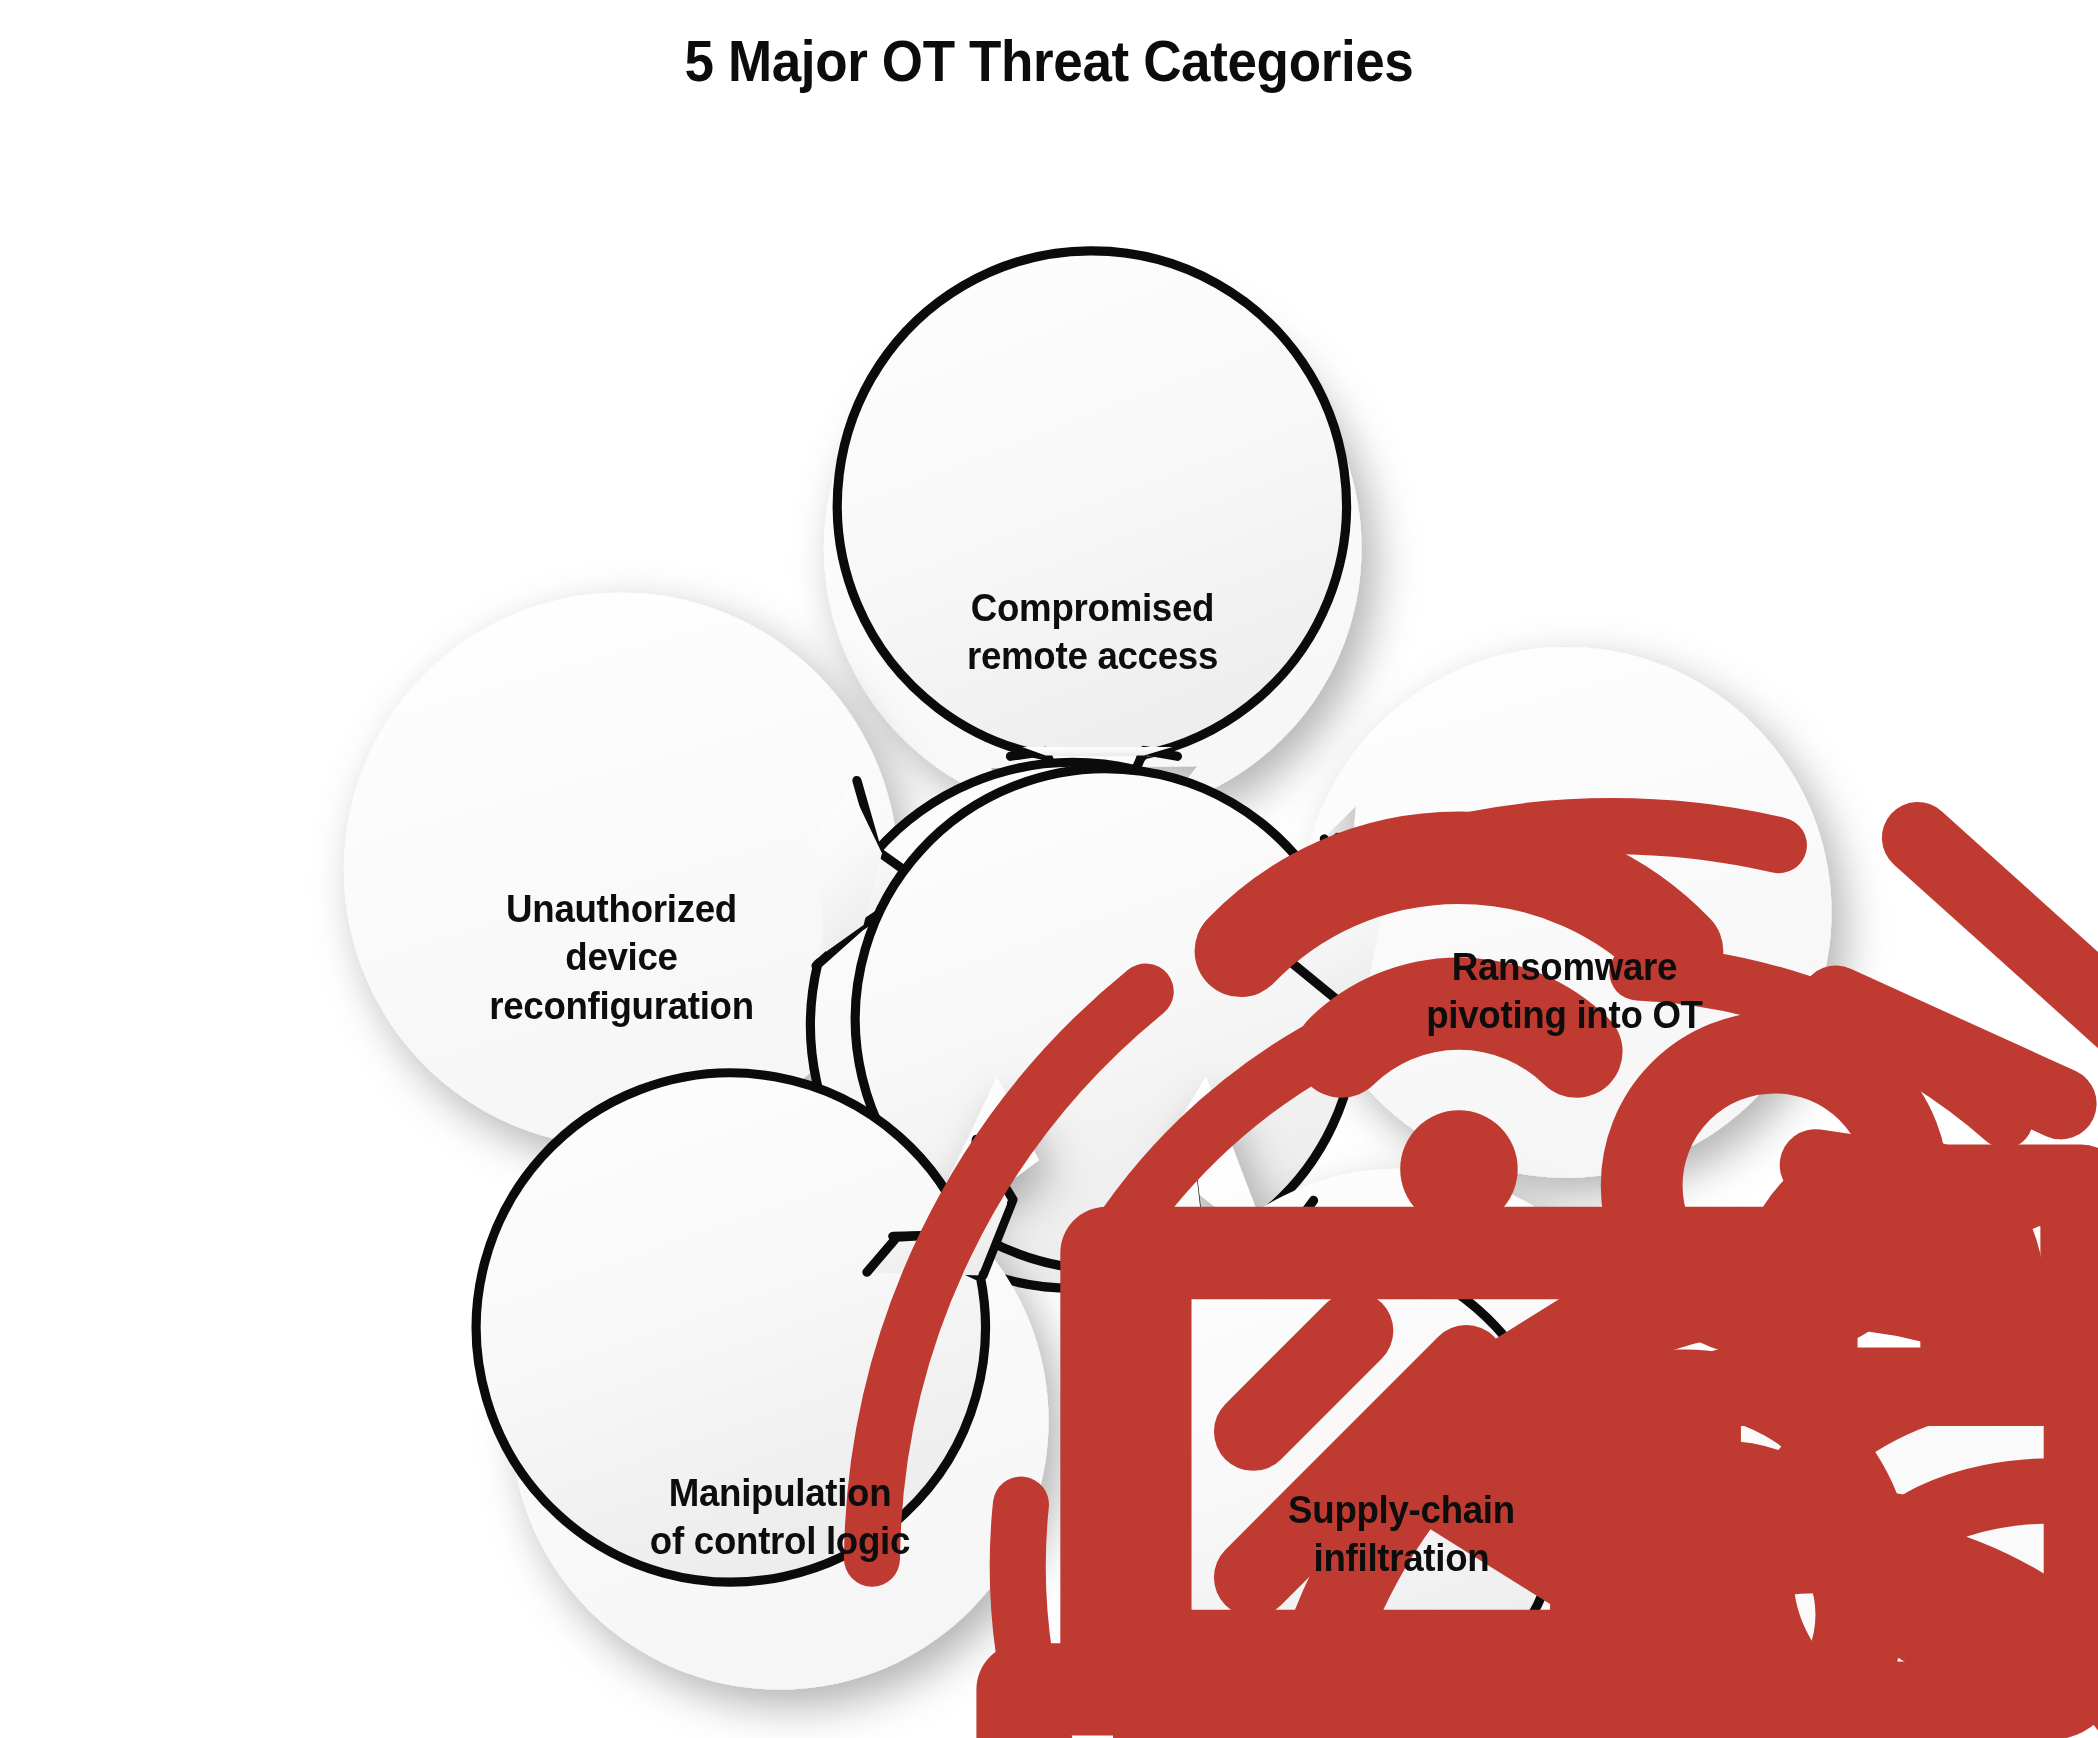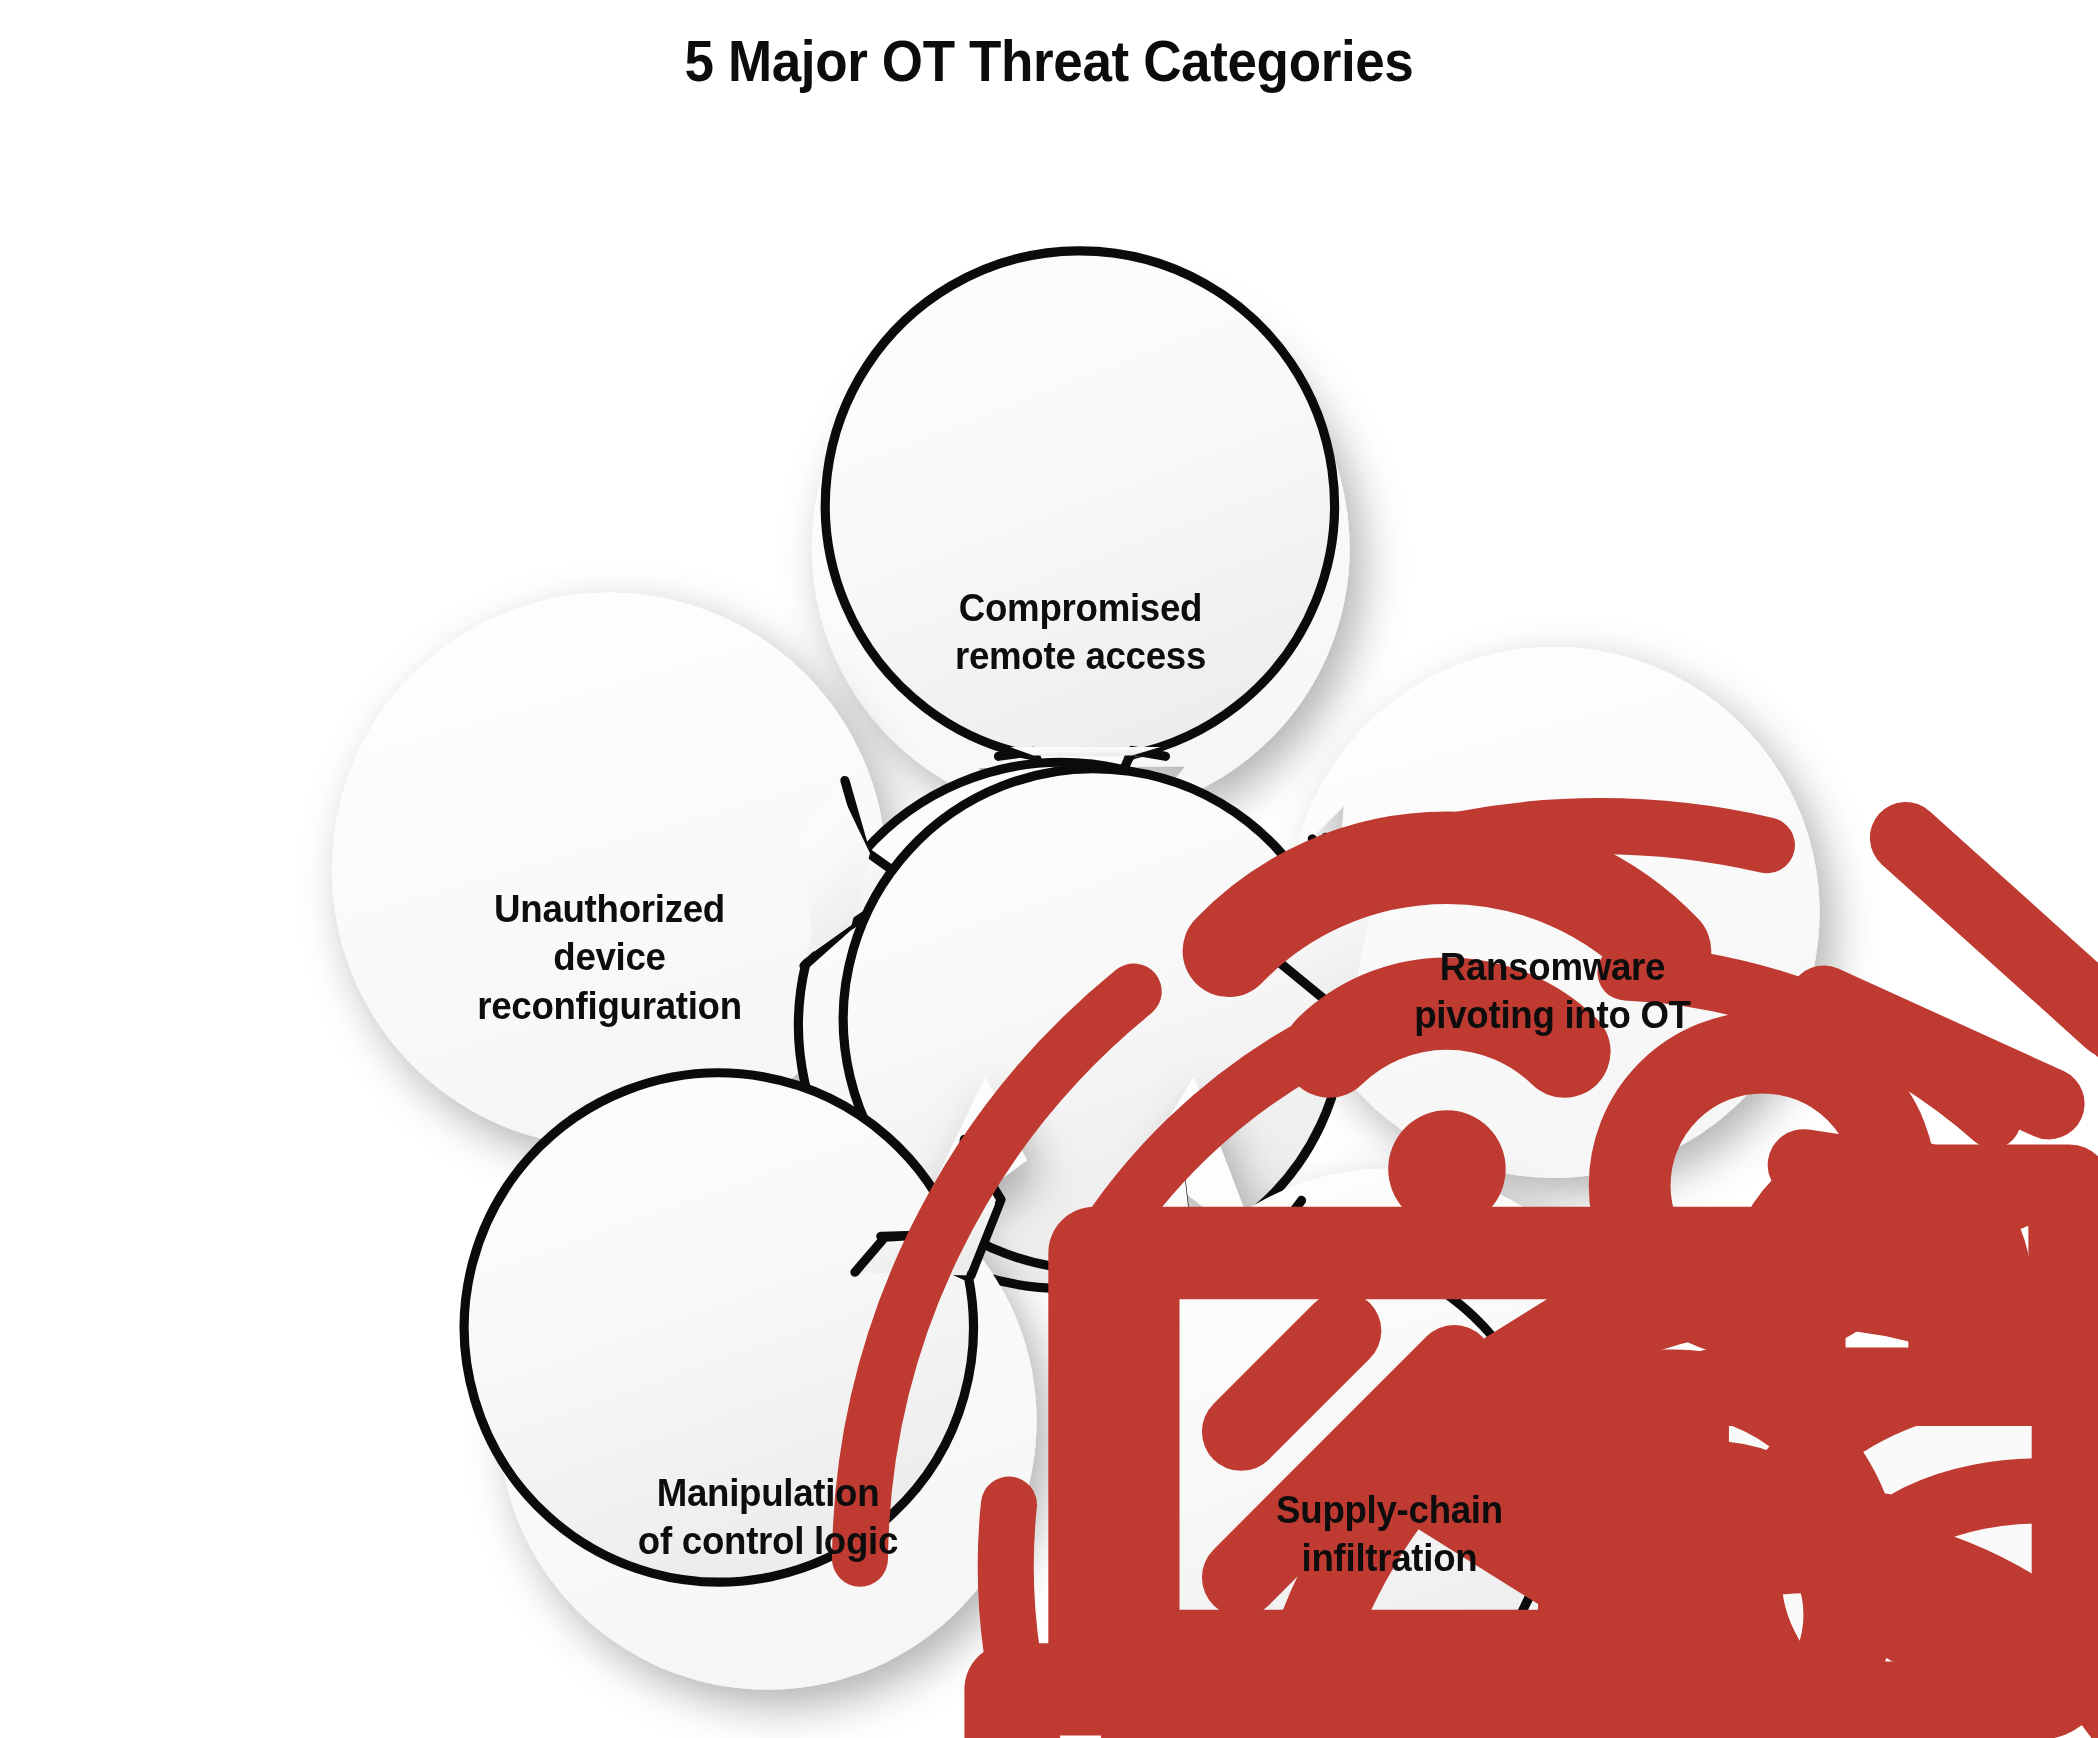--- a/index.html
+++ b/index.html
@@ -29,21 +29,21 @@
     letter-spacing: -0.4px;
     line-height: 1.1;
     transform: scaleX(0.93);
     transform-origin: center top;
     white-space: nowrap;
   }
 
   
   #diagram {
     position: absolute;
-    left: 0;
+    left: 12px;
     top: 0;
     width: 1776px;
     height: 1738px;
   }
   #diagram svg {
     position: absolute;
     left: 0;
     top: 0;
     width: 2098px;
     height: 1738px;

